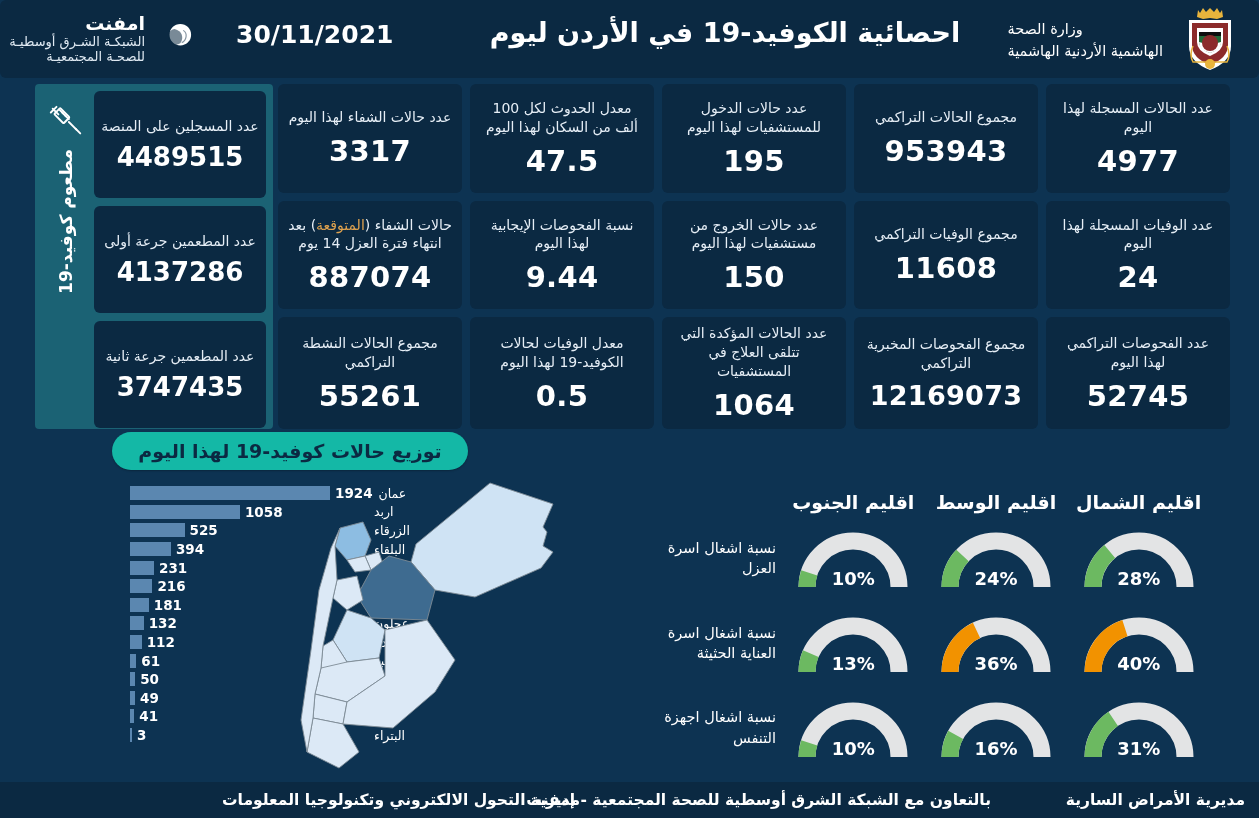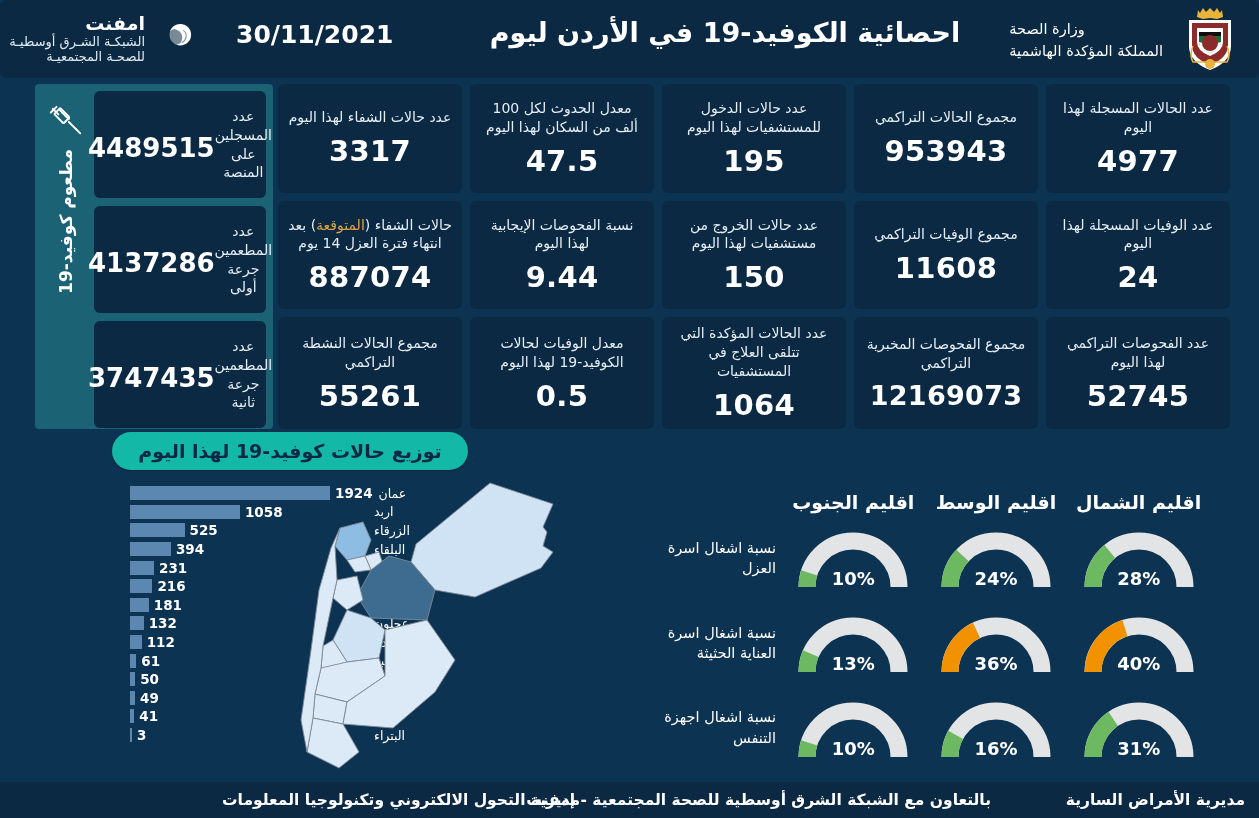--- a/index.html
+++ b/index.html
@@ -75,21 +75,21 @@
     transform: rotate(180deg);
     margin-top: 8px; white-space: nowrap;
   }
   .vax-cards {
     position: absolute; right: 4px; top: 4px;
     width: 172px; height: 337px;
     display: flex; flex-direction: column; gap: 8px;
   }
   .vax-card {
     background: #0b2942; border-radius: 6px;
-    flex: 1; display: flex; 
+    flex: 1; display: flex; flex-direction: column;
     align-items: center; justify-content: center;
     padding: 6px 6px;
   }
   .vax-card .lbl { color: #e6eef6; font-size: 14px; text-align: center; line-height: 1.35; }
   .vax-card .val { color: #ffffff; font-size: 26px; font-weight: 700; margin-top: 6px; }
 
   .grid5 {
     position: absolute; left: 278px; top: 0;
     width: 952px; height: 345px;
     display: grid;
@@ -201,21 +201,21 @@
         <div class="emphnet-sub1">الشبكـة الشـرق أوسطيـة</div>
         <div class="emphnet-sub2">للصحـة المجتمعيـة</div>
       </div>
     </div>
 
     <div class="hdr-date">30/11/2021</div>
     <div class="hdr-title">احصائية الكوفيد-19 في الأردن ليوم</div>
 
     <div class="hdr-moh">
       <div class="l1">وزارة الصحة</div>
-      <div class="l2">المملكة المؤكدة الهاشمية</div>
+      <div class="l2">الهاشمية الأردنية الهاشمية</div>
     </div>
 
     <svg class="hdr-emblem" viewBox="0 0 74 74">
       <path d="M37 6 l4 4 3-4 3 5 2-3 1 7-6 2-7-1-7 1-6-2 1-7 2 3 3-5 3 4z" fill="#e8b43c"></path>
       <path d="M16 18 h42 v26 q0 16 -21 24 q-21 -8 -21 -24z" fill="#ffffff"></path>
       <path d="M19 21 h36 v22 q0 13 -18 20 q-18 -7 -18 -20z" fill="#8c2b2b"></path>
       <path d="M24 26 h26 v14 q0 9 -13 14 q-13 -5 -13 -14z" fill="#ffffff"></path>
       <path d="M26 30 h22 v10 q0 7 -11 11 q-11 -4 -11 -11z" fill="#1f6b38"></path>
       <path d="M26 30 h22 v4 h-22z" fill="#0e0e0e"></path>
       <path d="M26 40 q11 4 22 0 v1 q0 7 -11 10 q-11 -3 -11 -11z" fill="#ffffff"></path>

